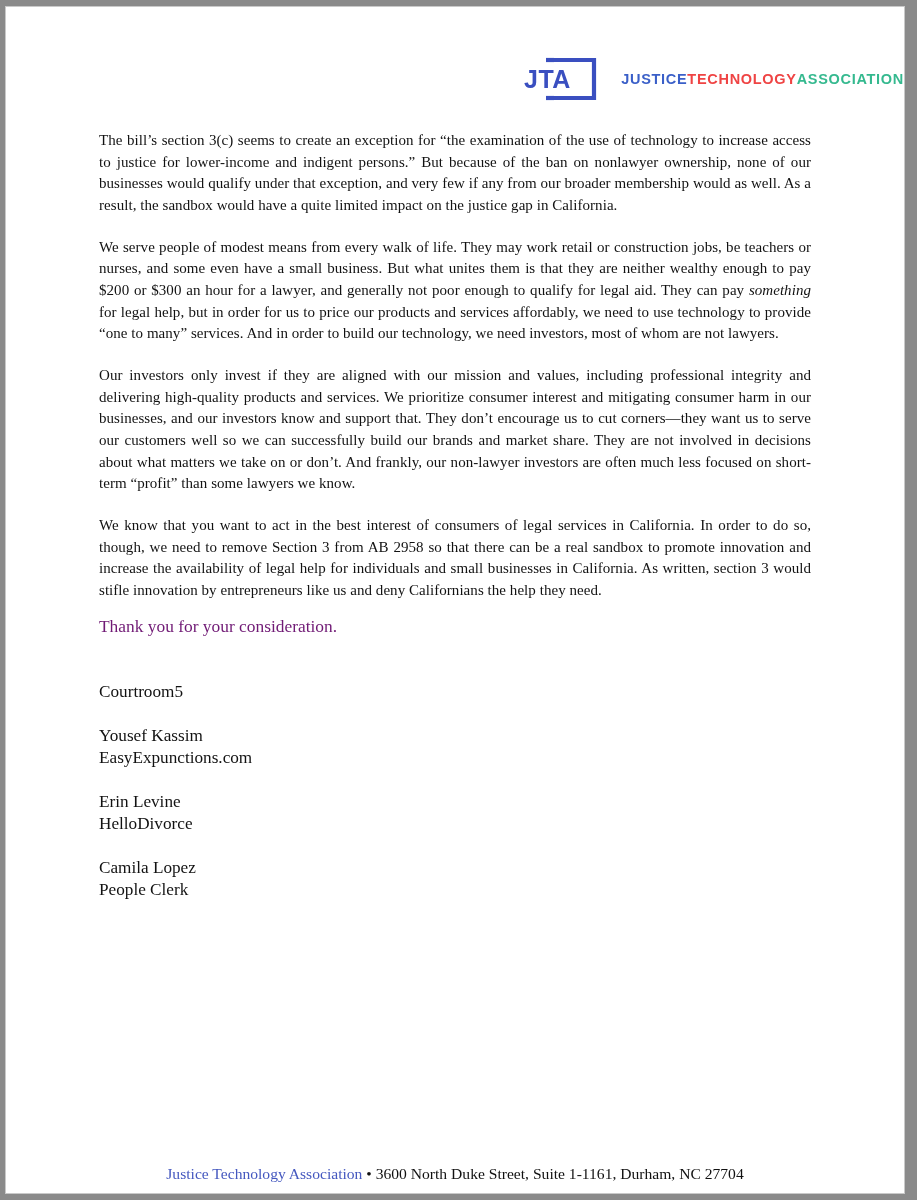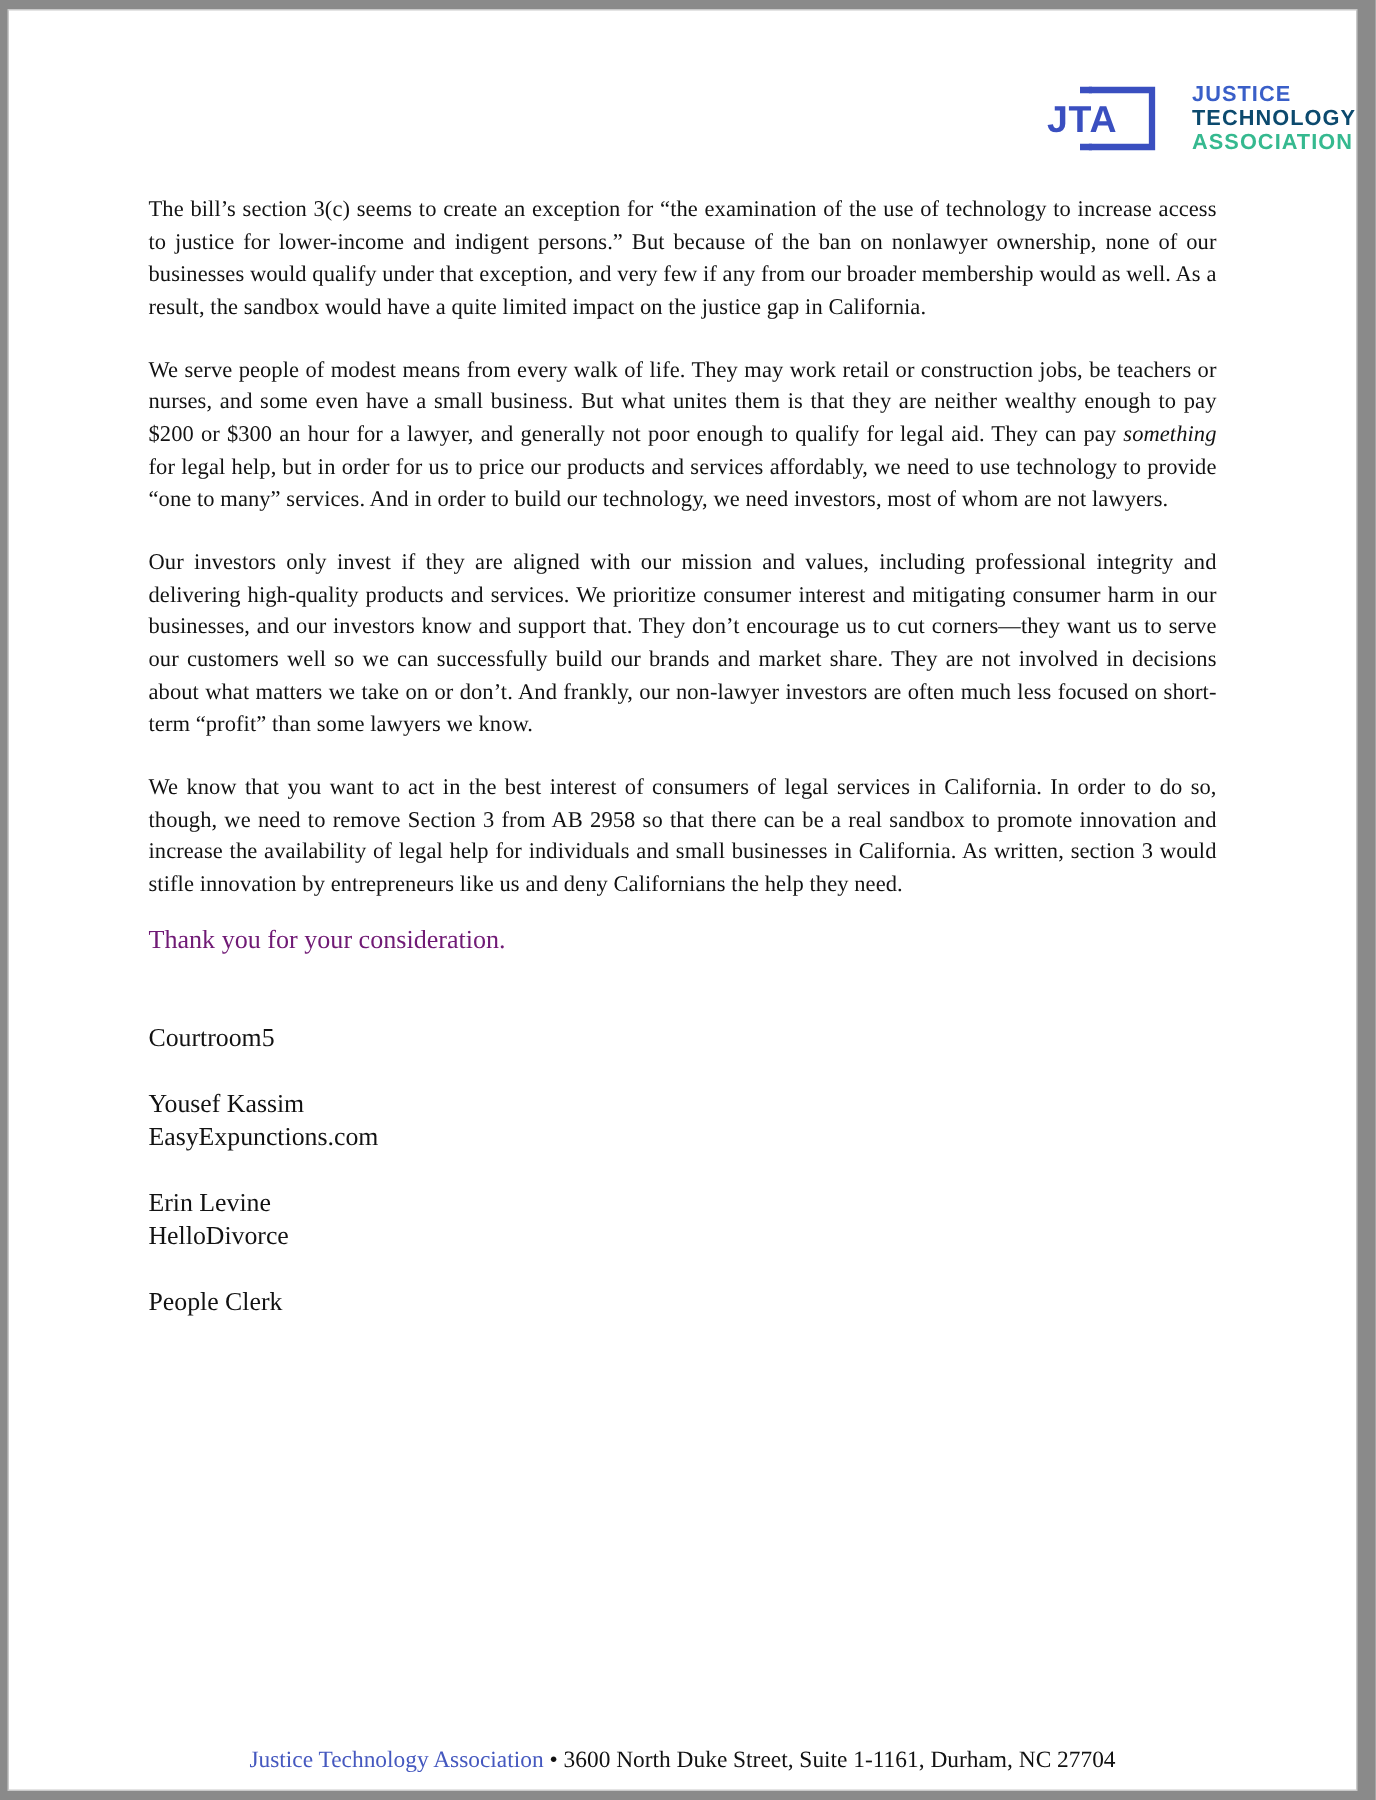--- a/index.html
+++ b/index.html
@@ -38,32 +38,32 @@
     align-items: center;
     gap: 11px;
   }
   .logo-mark {
     width: 92px;
     height: 50px;
     display: block;
   }
   .logo-words {
     display: flex;
-    flex-direction: column;
+    flex-direction: row;
     justify-content: center;
     line-height: 1.12;
   }
   .logo-word {
     font-family: "Liberation Sans", "DejaVu Sans", sans-serif;
     font-weight: bold;
     font-size: 14.5px;
     letter-spacing: 0.7px;
   }
   .lw-1 { color: #3a5fc8; }
-  .lw-2 { color: #0c4a6e; }
+  .lw-2 { color: #ef4444; }
   .lw-3 { color: #35b98f; }
 
   
   .doc-body {
     margin: 0 auto;
     width: 712px;
     padding-top: 26px;
   }
   p.para {
     margin: 0 0 20px 0;
@@ -170,20 +170,21 @@
         <span class="sig-name">Yousef Kassim</span>
         <span class="sig-org">EasyExpunctions.com</span>
       </div>
 
       <div class="sig-block">
         <span class="sig-name">Erin Levine</span>
         <span class="sig-org">HelloDivorce</span>
       </div>
 
       <div class="sig-block">
+        <span class="sig-name">Camila Lopez</span>
         <span class="sig-org">People Clerk</span>
       </div>
 
     </div>
   </div>
 
   <div class="doc-footer">
     <span class="footer-org">Justice Technology Association</span><span class="footer-sep">&nbsp;</span><span class="footer-sep">•</span><span class="footer-sep">&nbsp;</span><span>3600 North Duke Street, Suite 1-1161, Durham, NC 27704</span>
   </div>
 

